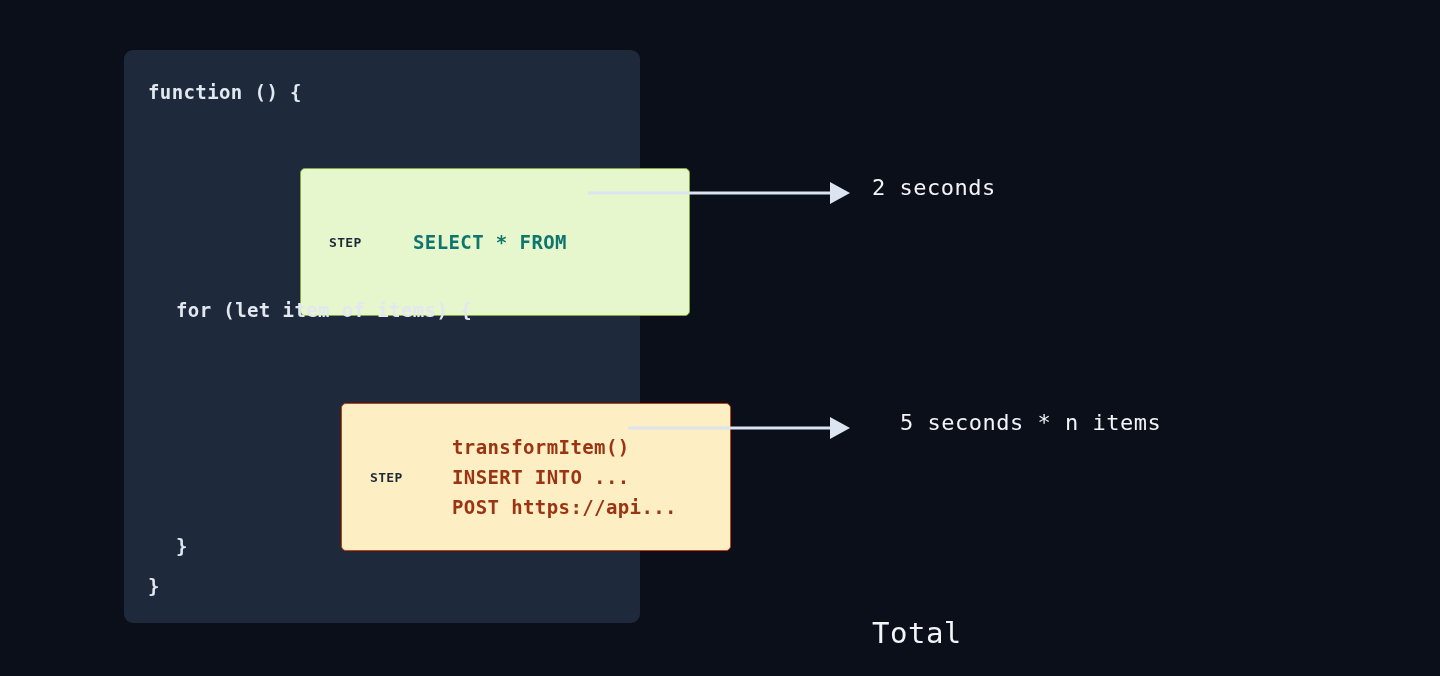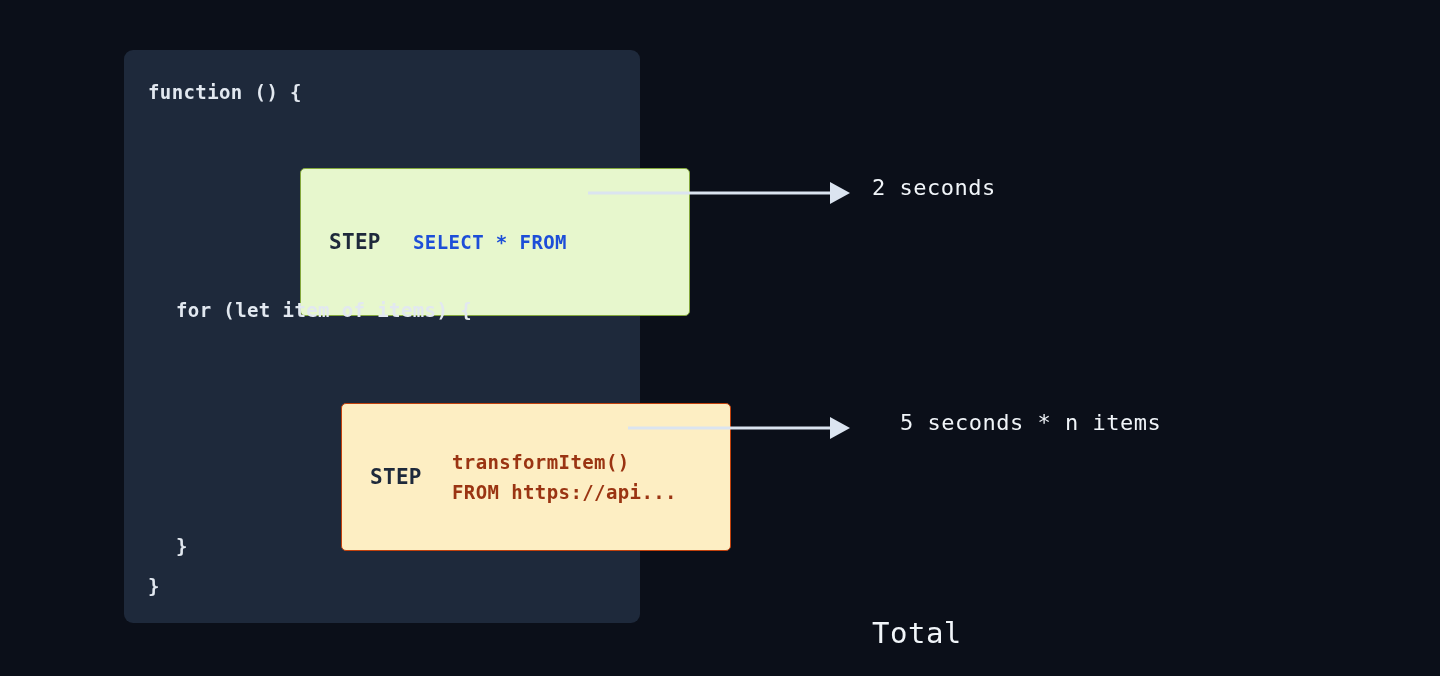--- a/index.html
+++ b/index.html
@@ -45,21 +45,21 @@
   
   .step-box {
     position: absolute;
     box-sizing: border-box;
     display: flex;
     align-items: center;
     border-radius: 5px;
   }
   .step-box .step-label {
     font-weight: bold;
-    font-size: 21px;
+    font-size: 13px;
     letter-spacing: 0.3px;
     color: #1e293b;
     white-space: pre;
   }
   .step-box .step-lines {
     display: flex;
     flex-direction: column;
     justify-content: center;
     white-space: pre;
   }
@@ -75,21 +75,21 @@
   .step-green {
     left: 176px;
     top: 118px;
     width: 390px;
     height: 148px;
     background: #e7f7cd;
     border: 1.5px solid #84a83c;
   }
   .step-green .step-label { margin-left: 28px; width: 56px; }
   .step-green .step-lines { margin-left: 28px; }
-  .step-green .step-lines span { color: #1d4ed8; }
+  .step-green .step-lines span { color: #0f766e; }
 
   
   .step-amber {
     left: 217px;
     top: 353px;
     width: 390px;
     height: 148px;
     background: #fdeec3;
     border: 1.5px solid #c2410c;
   }
@@ -161,21 +161,22 @@
         <span>SELECT * FROM</span>
       </div>
     </div>
 
     <div class="code-line line-for">for (let item of items) {</div>
 
     <div class="step-box step-amber">
       <div class="step-label">STEP</div>
       <div class="step-lines">
         <span>transformItem()</span>
-        <span>FROM https://api...</span>
+        <span>INSERT INTO ...</span>
+        <span>POST https://api...</span>
       </div>
     </div>
 
     <div class="code-line line-close-in">}</div>
 
     <div class="code-line line-close-out">}</div>
   </div>
 
   <div class="arrow arrow-1">
     <div class="shaft"></div>

